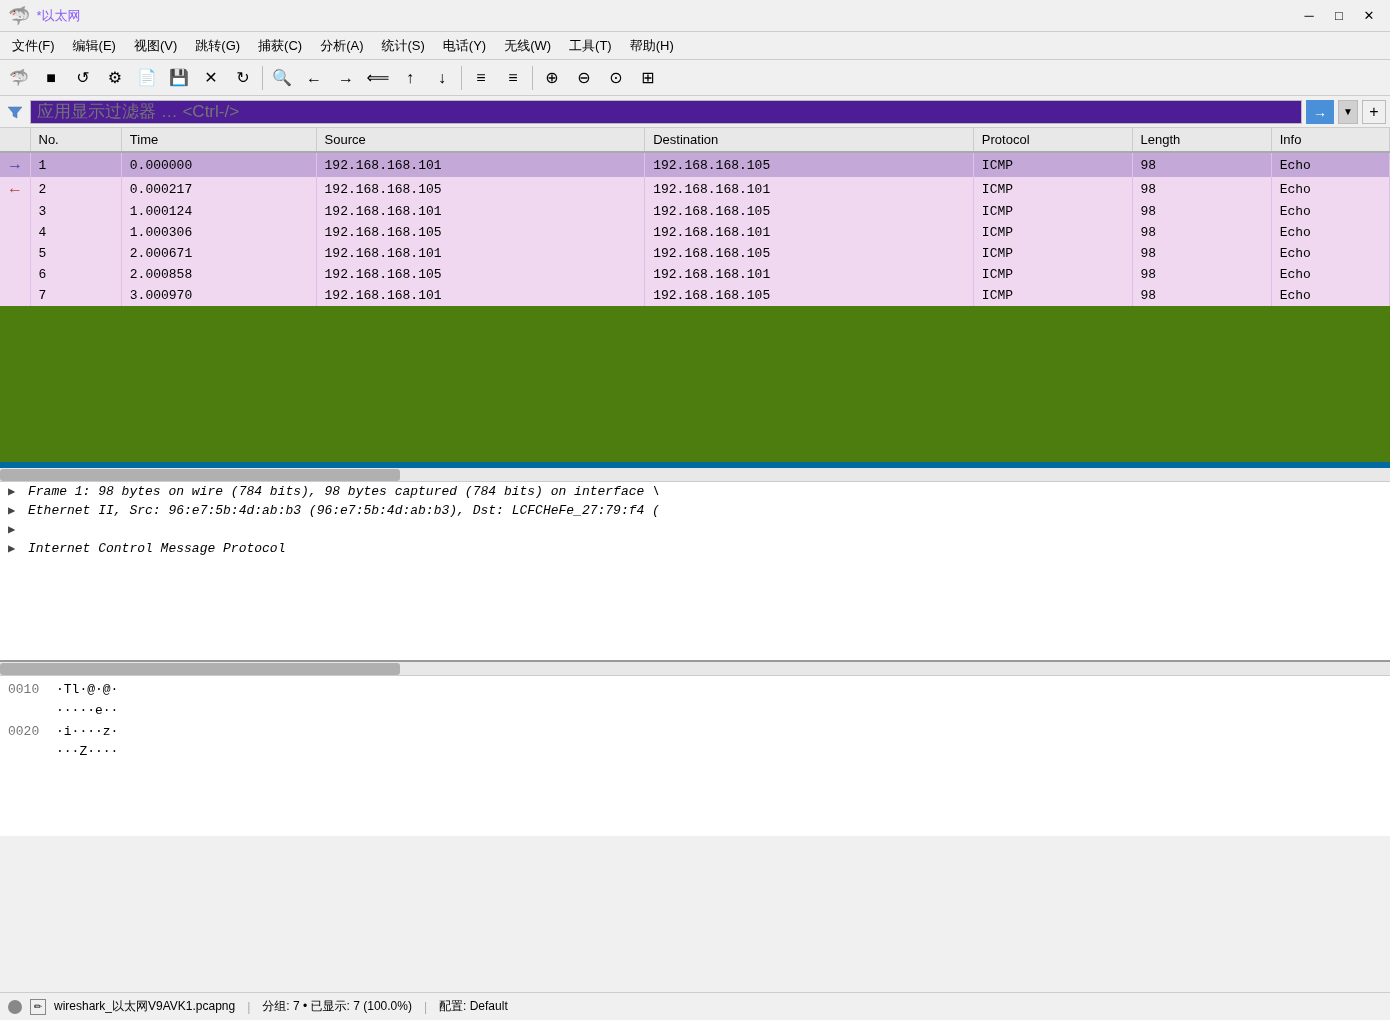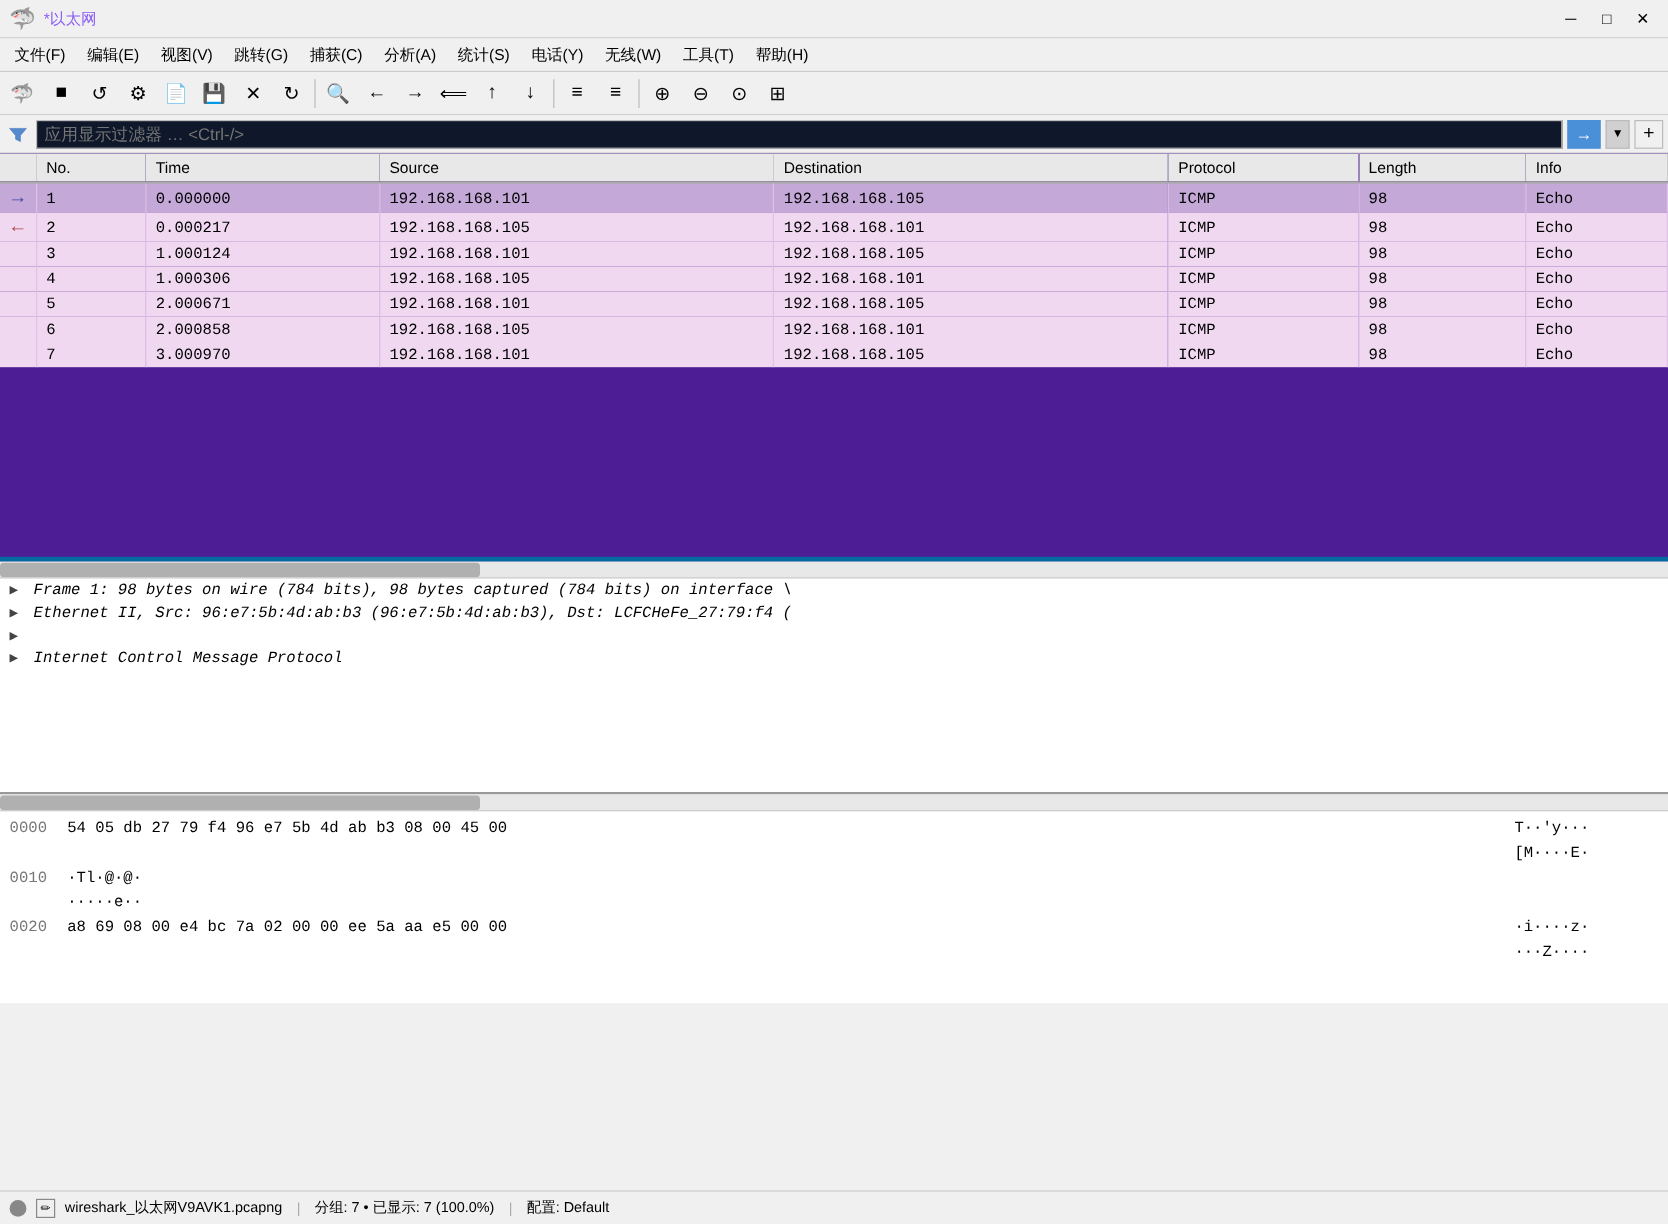--- a/index.html
+++ b/index.html
@@ -109,22 +109,22 @@
       height: 22px;
       display: flex;
       align-items: center;
       justify-content: center;
     }
     .filter-input {
       flex: 1;
       height: 24px;
       border: 1px solid #bbb;
       padding: 0 6px;
-      font-size: 14px;
-      background: #0f172a;
+      font-size: 17px;
+      background: #4c1d95;
       color: #888;
     }
     .filter-arrow-btn {
       width: 28px;
       height: 24px;
       background: #4a90d9;
       border: none;
       cursor: pointer;
       color: white;
       display: flex;
@@ -151,22 +151,22 @@
       cursor: pointer;
       display: flex;
       align-items: center;
       justify-content: center;
       font-size: 16px;
     }
 
     
     .packet-table-wrapper {
       overflow: auto;
-      background: #4c1d95;
-      border-bottom: 4px solid #0369a1;
+      background: #4d7c0f;
+      border-bottom: 6px solid #0369a1;
       height: 340px;
       position: relative;
     }
     .packet-table {
       width: 100%;
       border-collapse: collapse;
       font-size: 13px;
       font-family: 'Courier New', monospace;
     }
     .packet-table thead tr {
@@ -495,31 +495,25 @@
       <span class="detail-text">Internet Control Message Protocol</span>
     </div>
   </div>
 
 <div class="hscroll-bar">
   <div class="hscroll-thumb"></div>
 </div>
 
 <div class="hex-panel" id="hex-panel">
     <div class="hex-row">
-      <span class="hex-offset">0000</span>
-      <span class="hex-bytes">54 05 db 27 79 f4 96 e7   5b 4d ab b3 08 00 45 00</span>
-      <span class="hex-ascii">T··'y···  [M····E·</span>
-    </div>
-    <div class="hex-row">
       <span class="hex-offset">0010</span>
       <span class="hex-ascii">·Tl·@·@·  ·····e··</span>
     </div>
     <div class="hex-row">
       <span class="hex-offset">0020</span>
-      <span class="hex-bytes">a8 69 08 00 e4 bc 7a 02   00 00 ee 5a aa e5 00 00</span>
       <span class="hex-ascii">·i····z·  ···Z····</span>
     </div>
   </div>
 
 <div class="status-bar">
   <span class="status-ready-icon"></span>
   <span class="status-edit-icon">✏</span>
   <span class="status-text">wireshark_以太网V9AVK1.pcapng</span>
   <span class="status-sep">|</span>
   <span class="status-text">分组: 7 • 已显示: 7 (100.0%)</span>

